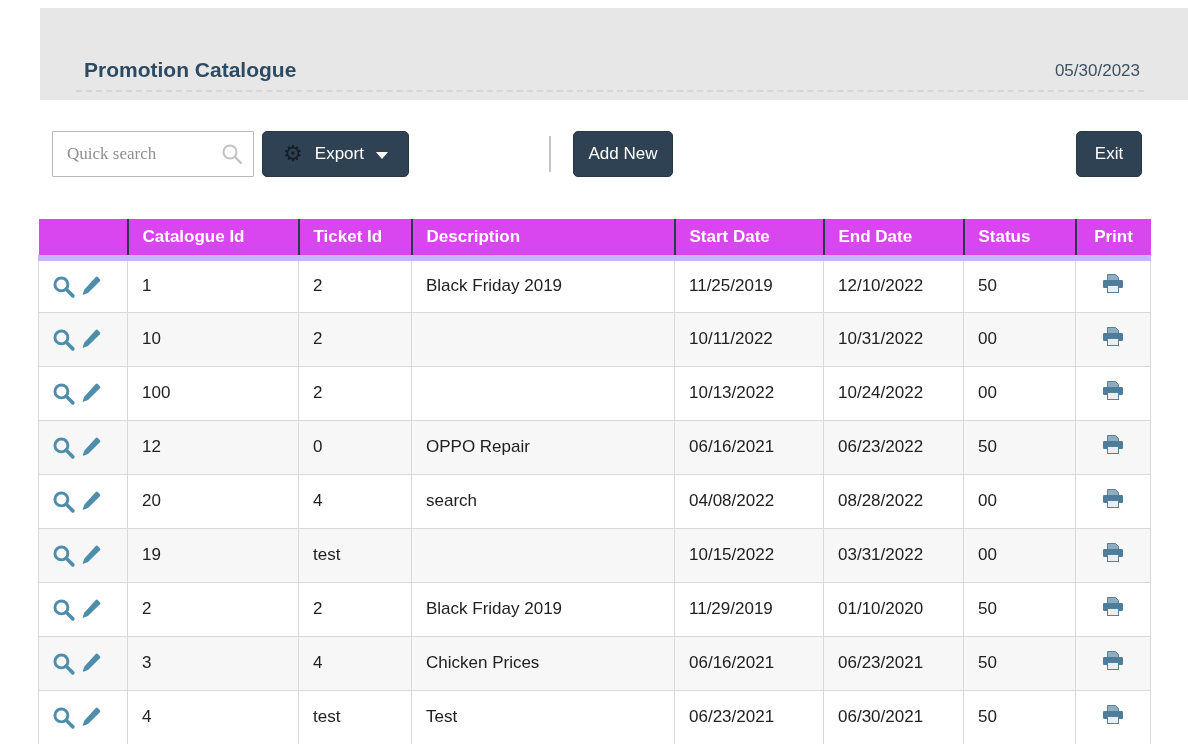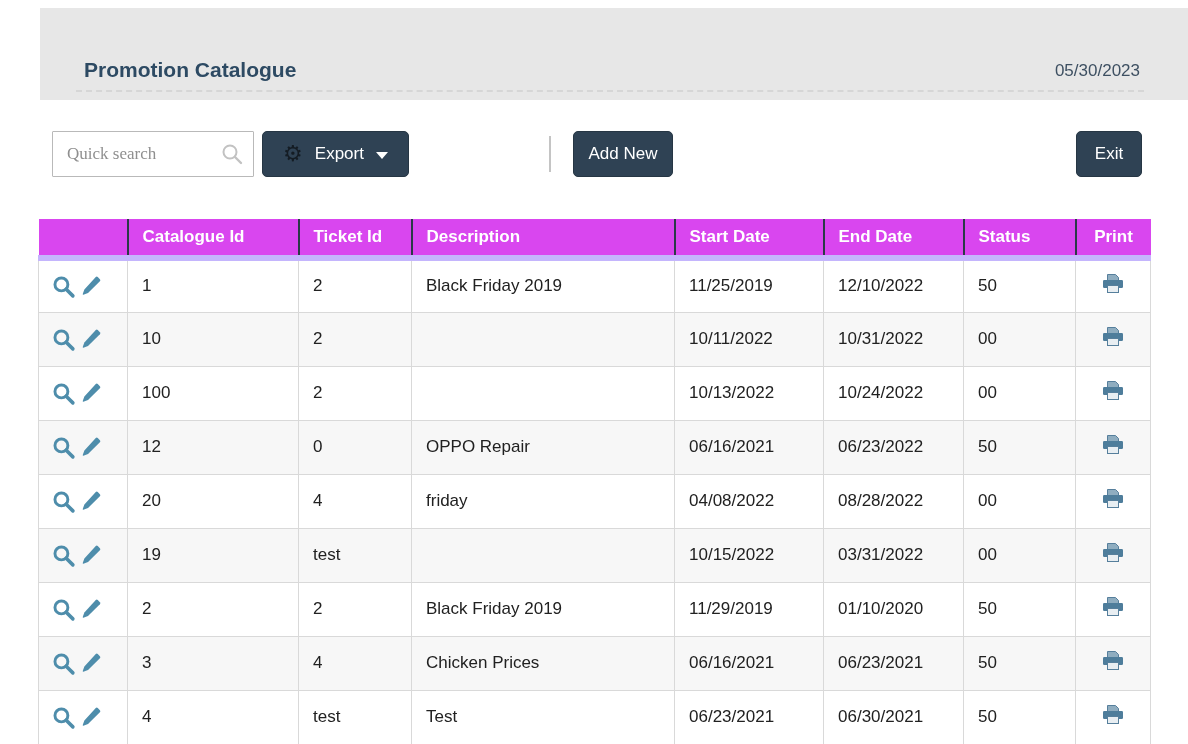--- a/index.html
+++ b/index.html
@@ -261,21 +261,21 @@
         </span>
         <span class="icon-btn">
           <svg width="23" height="23" viewBox="0 0 24 24">
                     <use href="#svg-pencil-blue"></use>
                   </svg>
         </span>
       </span>
     </td>
     <td>20</td>
     <td>4</td>
-    <td>friday</td>
+    <td>search</td>
     <td>04/08/2022</td>
     <td>08/28/2022</td>
     <td>00</td>
     <td class="cell-print">
       <span class="icon-btn">
         <svg width="24" height="23" viewBox="0 0 24 23">
                   <use href="#svg-printer"></use>
                 </svg>
       </span>
     </td>

